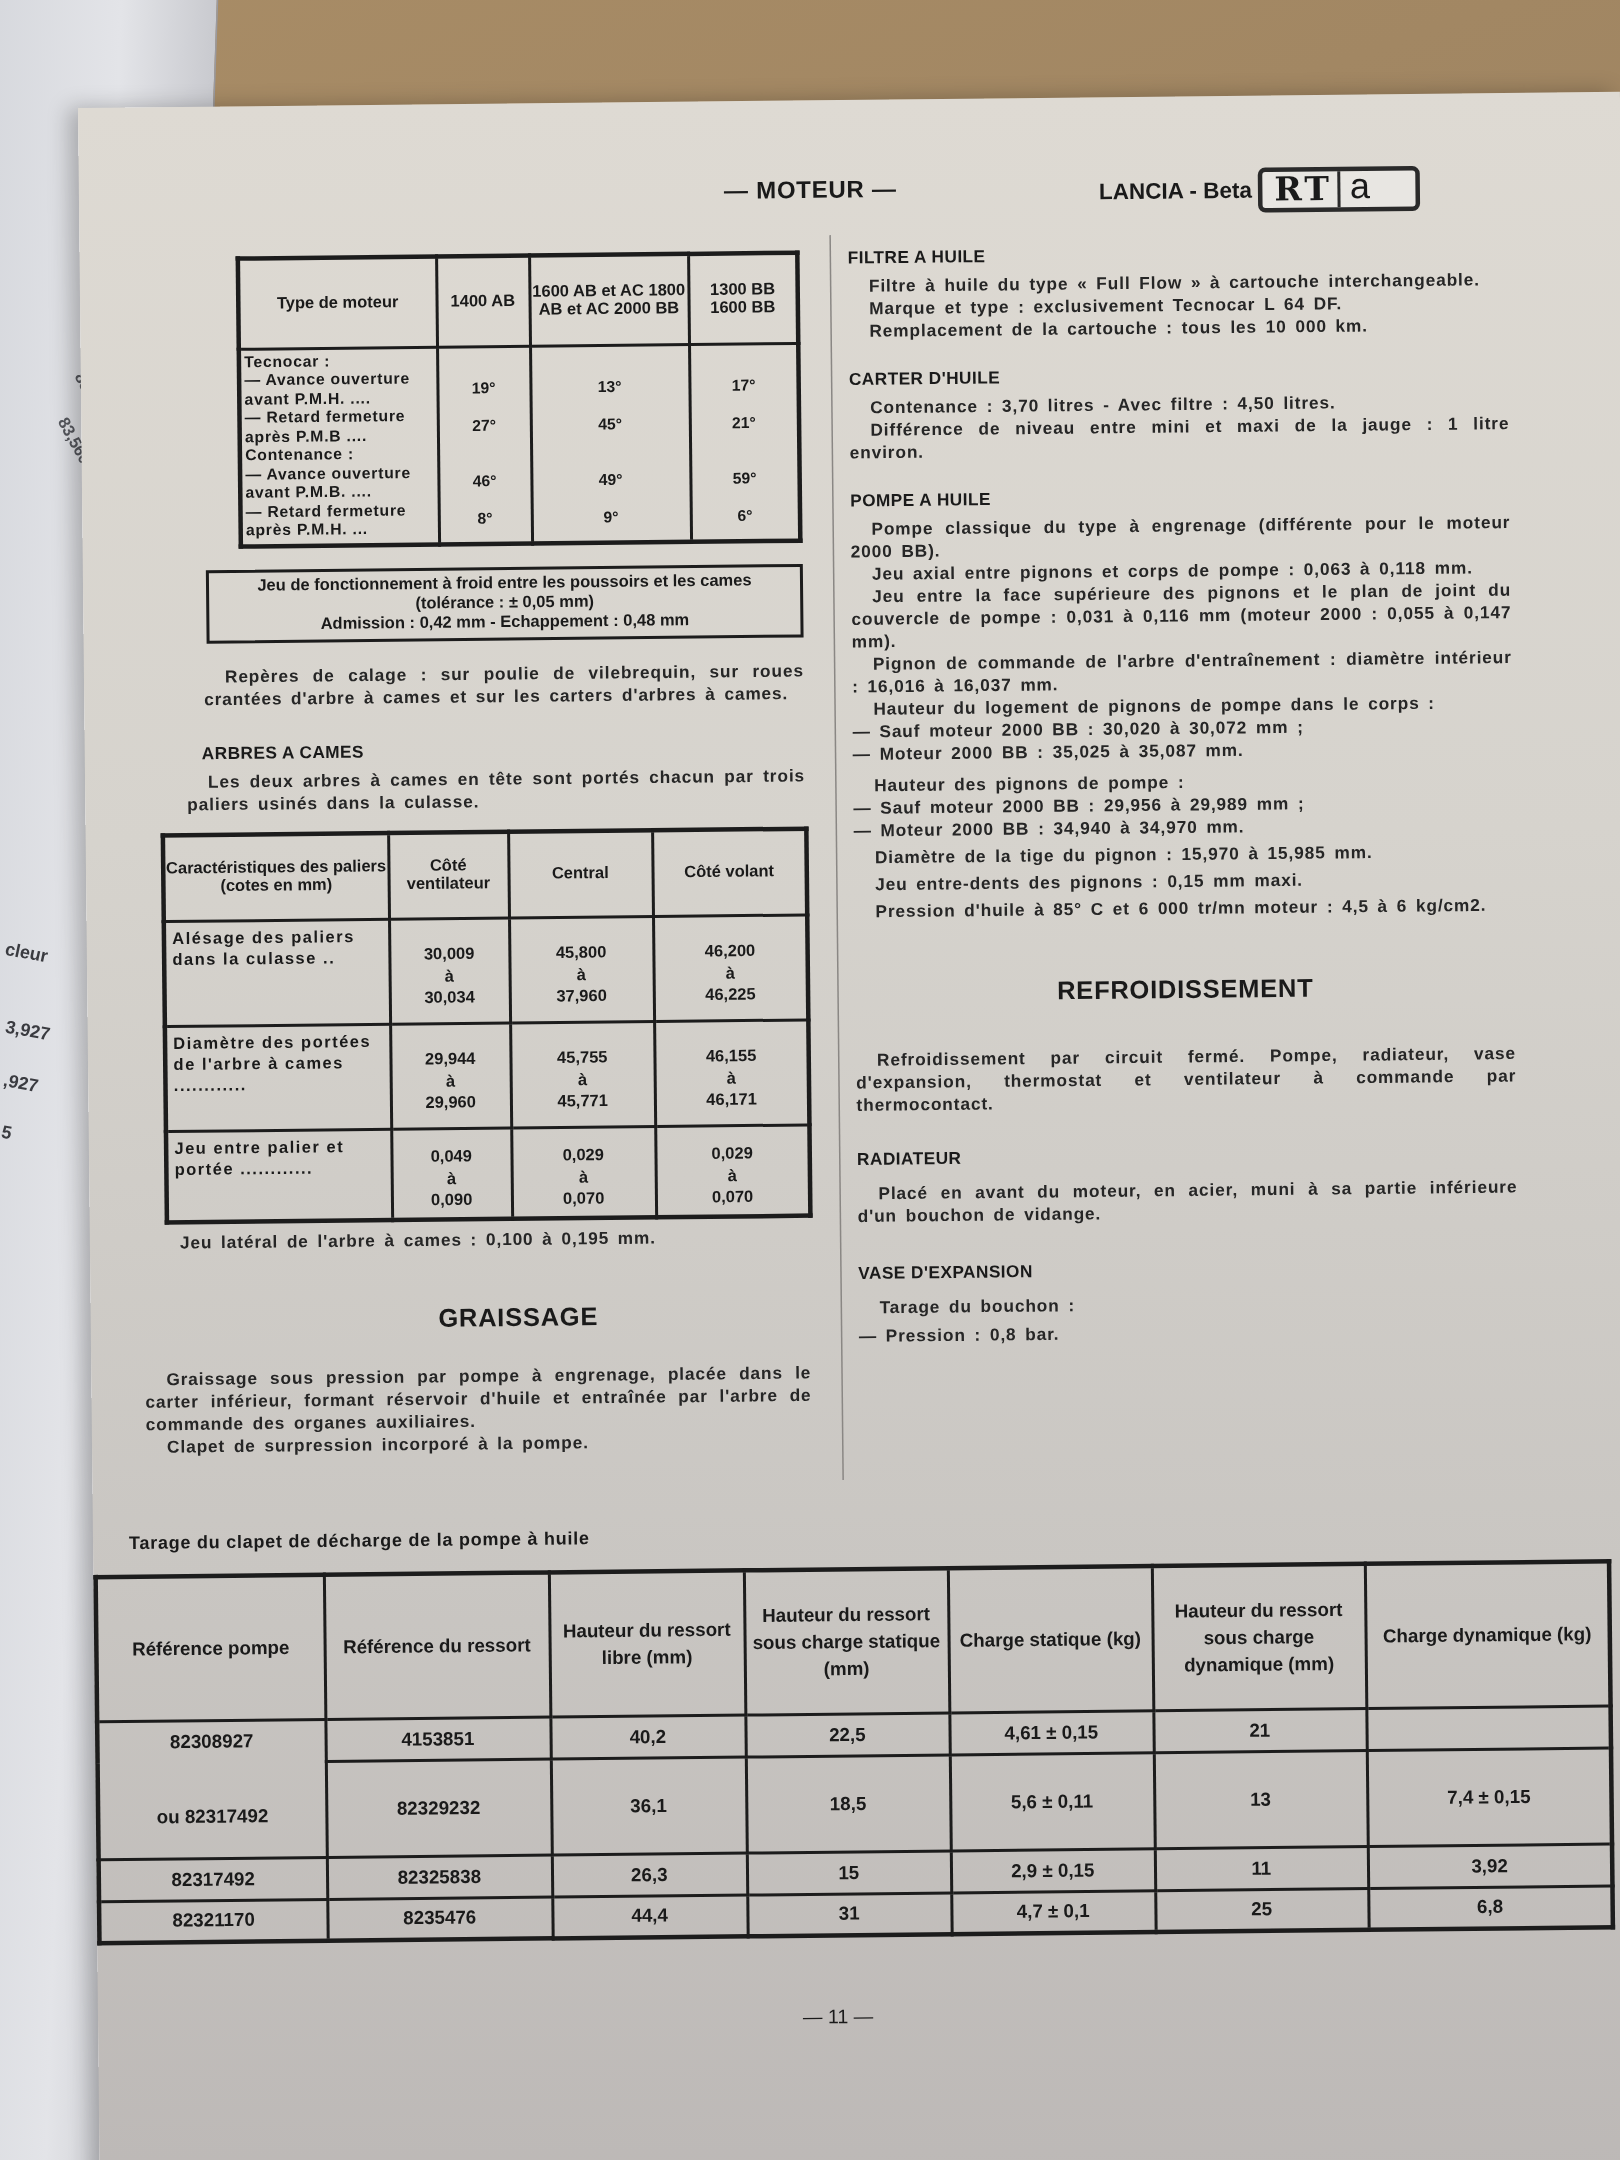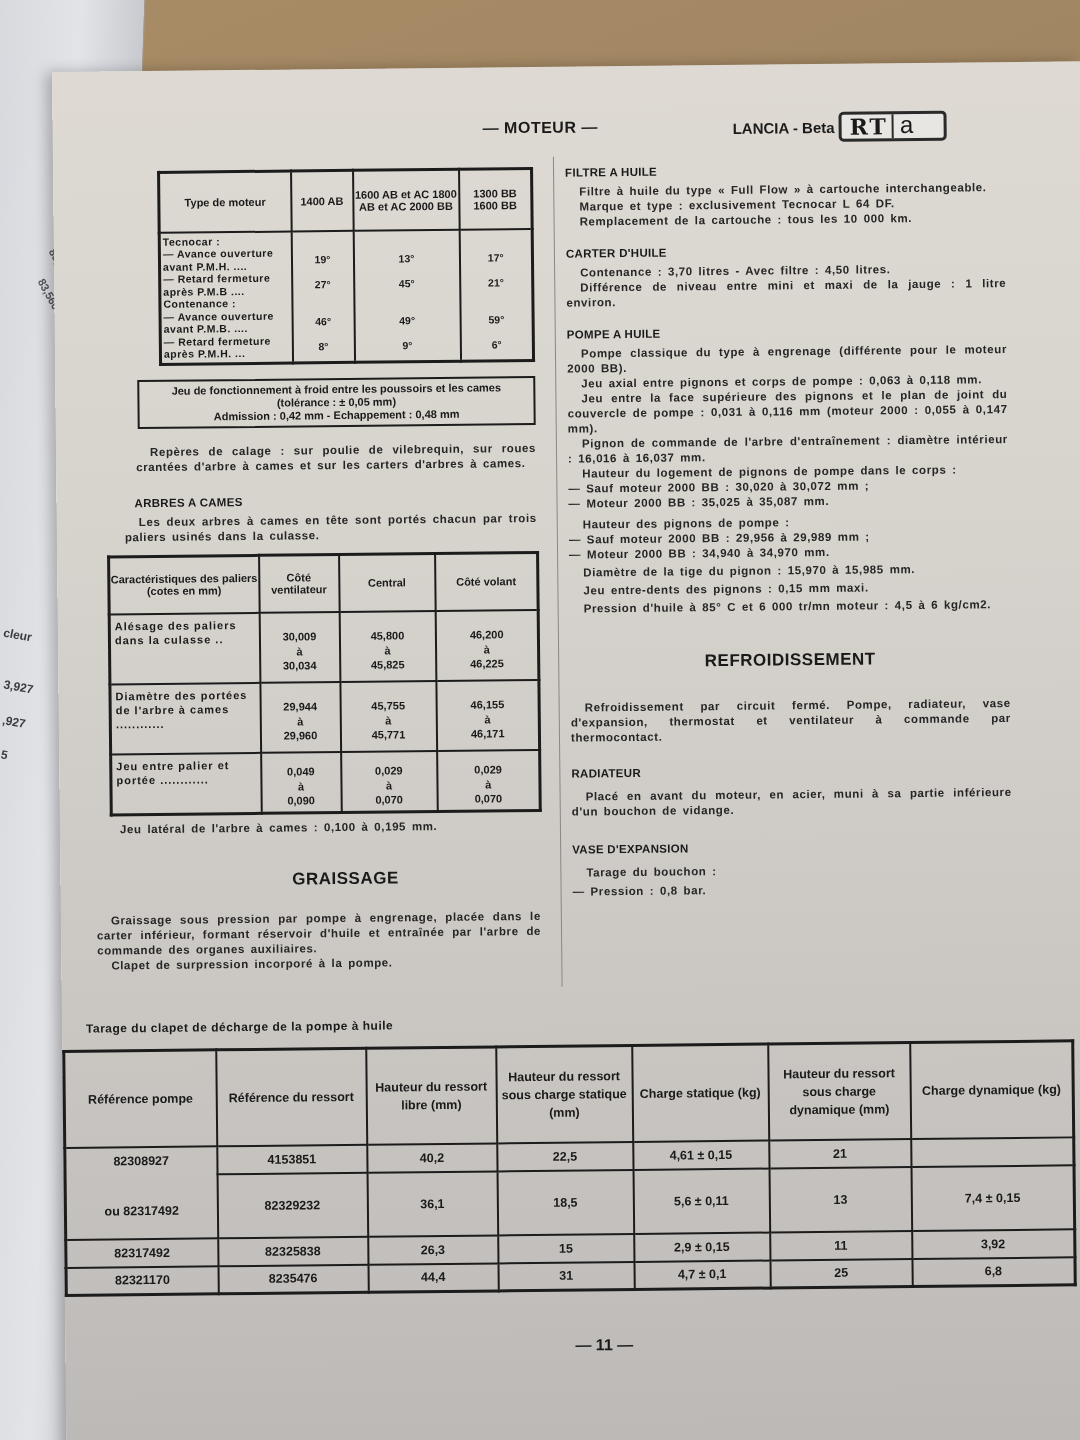--- a/index.html
+++ b/index.html
@@ -58,21 +58,21 @@
     .tbl-cams td { font-size: 11px; }
     .tbl-cams td.lbl { text-align: left; vertical-align: top; padding: 4px 4px; line-height: 14px; letter-spacing: 1px; height: 70px; }
     .tbl-cams td.vals { line-height: 14.5px; padding-top: 8px; }
 
     .tarage-title { position: absolute; left: 24px; top: 950px; font-size: 12px; font-weight: bold; letter-spacing: 0.5px; }
     .tbl-tarage { position: absolute; left: 0px; top: 978px; width: 1012px; border: 3px solid #1c1c1c; }
     .tbl-tarage th { height: 96px; font-size: 12.5px; line-height: 18px; }
     .tbl-tarage td { font-size: 12.5px; height: 28px; }
     .tbl-tarage tr.tall td { height: 64px; }
 
-    .page-num { position: absolute; left: 470px; top: 1270px; font-size: 16px; font-weight: bold; margin-left: 40px; }
+    .page-num { position: absolute; left: 470px; top: 1270px; font-size: 13px; font-weight: normal; }
     .dash-item { padding-left: 0; text-indent: 0; }
   </style>
 </head>
 <body>
 
 <div class="left-page">
   <span class="ghost" style="left:90px;top:200px;">1600 AB - 2000 BB</span>
   <span class="ghost" style="left:70px;top:260px;">83,540 à 83,</span>
   <span class="ghost" style="left:60px;top:290px;">83,550 à 83,</span>
   <span class="ghost" style="left:50px;top:320px;">83,560 à 83,</span>
@@ -163,21 +163,21 @@
       <tr>
         <td class="lbl">Alésage des paliers dans la culasse ..</td>
         <td class="vals">
               <div>30,009</div>
               <div>à</div>
               <div>30,034</div>
             </td>
         <td class="vals">
               <div>45,800</div>
               <div>à</div>
-              <div>45,825</div>
+              <div>37,960</div>
             </td>
         <td class="vals">
               <div>46,200</div>
               <div>à</div>
               <div>46,225</div>
             </td>
       </tr>
       <tr>
         <td class="lbl">Diamètre des portées de l'arbre à cames ............</td>
         <td class="vals">

